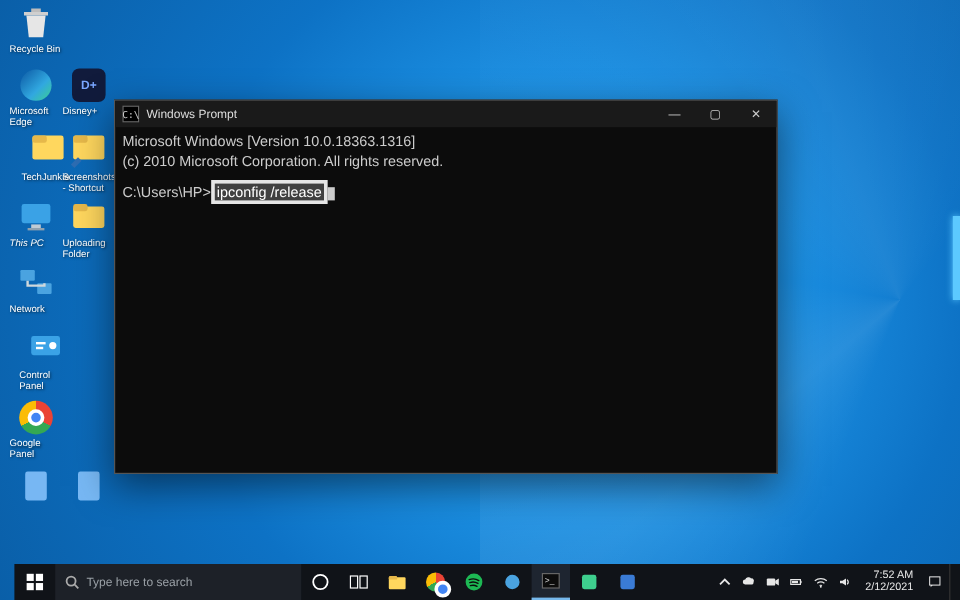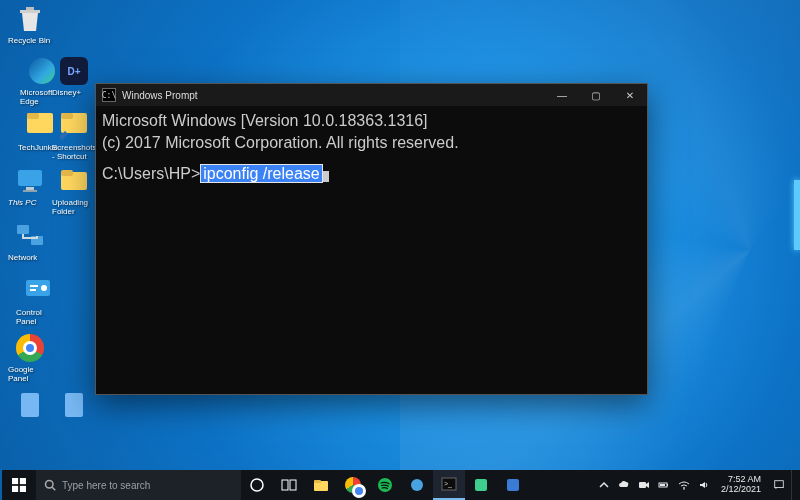--- a/index.html
+++ b/index.html
@@ -18,27 +18,27 @@
   .pc-screen { fill:#3aa2e6; }
 
   
   .cmd { position:absolute; left:95px; top:83px; width:553px; height:312px; background:#0c0c0c; border:1px solid #555; box-shadow: 0 10px 30px rgba(0,0,0,.5); }
   .cmd-titlebar { height:22px; background:#1a1a1a; display:flex; align-items:center; }
   .cmd-ico { width:14px; height:14px; margin:0 6px; background:#000; border:1px solid #666; display:flex; align-items:center; justify-content:center;}
   .cmd-ico span { color:#ccc; font-size:8px; font-family:Consolas,monospace;}
   .cmd-title { color:#ddd; font-size:10px; flex:1; }
   .win-btns { display:flex; height:100%; }
   .win-btn { width:34px; display:flex; align-items:center; justify-content:center; color:#ccc; font-size:10px; }
-  .cmd-body { font-family:Consolas,"Courier New",monospace; font-size:16px; color:#cccccc; padding:4px 6px; line-height:1.35; }
-  .hl { background:#3b82f6; color:#fff; padding:0 2px; border:1px solid #e5e5e5; }
+  .cmd-body { font-family:Consolas,"Courier New",monospace; font-size:12px; color:#cccccc; padding:4px 6px; line-height:1.35; }
+  .hl { background:#404040; color:#fff; padding:0 2px; border:3px solid #e5e5e5; }
   .cursor { display:inline-block; width:6px; height:11px; background:#cccccc; vertical-align:text-bottom; animation: bl 1s steps(1) infinite;}
   @keyframes bl { 50% { opacity:0; } }
 
   
-  .taskbar { position:absolute; bottom:0; left:2px; right:0; height:30px; background:#101318; display:flex; align-items:center; color:#fff; }
+  .taskbar { position:absolute; bottom:0; left:12px; right:0; height:30px; background:#101318; display:flex; align-items:center; color:#fff; }
   .start { width:34px; height:100%; display:flex; align-items:center; justify-content:center;}
   .start svg { width:14px; height:14px; }
   .search { display:flex; align-items:center; background:#1d2128; height:100%; width:205px; padding:0 8px; gap:6px;}
   .search svg { width:12px; height:12px; stroke:#aaa; }
   .search span { color:#9aa0a6; font-size:10px; }
   .tb-icons { display:flex; height:100%; }
   .tb-btn { width:32px; display:flex; align-items:center; justify-content:center; }
   .tb-btn svg { width:16px; height:16px; }
   .tb-btn.active { border-bottom:2px solid #76b9ed; background:#1e2530;}
   .tray { margin-left:auto; display:flex; align-items:center; height:100%; padding-right:4px; gap:2px;}
@@ -63,21 +63,21 @@
     <div class="img">
         <svg viewBox="0 0 32 32">
           <path fill="#e6e6e6" d="M8 10h16l-2 18H10z"></path>
           <path fill="#cfcfcf" d="M6 7h20v3H6z"></path>
           <path fill="#bdbdbd" d="M12 4h8v3h-8z"></path>
         </svg>
       </div>
     <div class="lbl">Recycle Bin</div>
   </div>
 
-  <div class="dicon" style="left:20px; top:55px;">
+  <div class="dicon" style="left:8px; top:55px;">
     <div class="img">
         <div class="c-edge" style="width:26px;height:26px;"></div>
       </div>
     <div class="lbl">Microsoft Edge</div>
   </div>
 
   <div class="dicon" style="left:18px; top:110px;">
     <div class="img">
         <svg viewBox="0 0 32 32">
           <rect x="3" y="3" width="26" height="20" rx="2" class="folder-y"></rect>
@@ -179,21 +179,21 @@
       </div>
     <div class="cmd-title">Windows Prompt</div>
     <div class="win-btns">
       <div class="win-btn">—</div>
       <div class="win-btn">▢</div>
       <div class="win-btn close">✕</div>
     </div>
   </div>
   <div class="cmd-body">
     <div>Microsoft Windows [Version 10.0.18363.1316]</div>
-    <div>(c) 2017 Microsoft Corporation. All rights reserved.</div>
+    <div>(c) 2010 Microsoft Corporation. All rights reserved.</div>
     <div style="height:10px"></div>
     <div>
       <span>C:\Users\HP&gt;</span><span class="hl">ipconfig /release</span><span class="cursor"></span>
     </div>
   </div>
 </div>
 
 <div class="taskbar">
   <div class="start">
     <svg viewBox="0 0 16 16">

